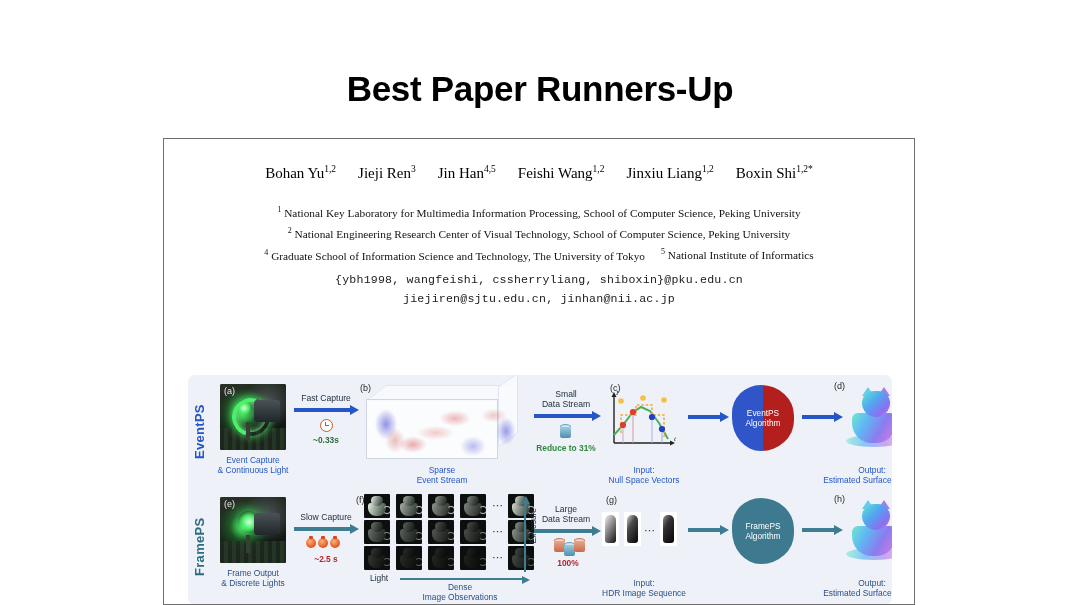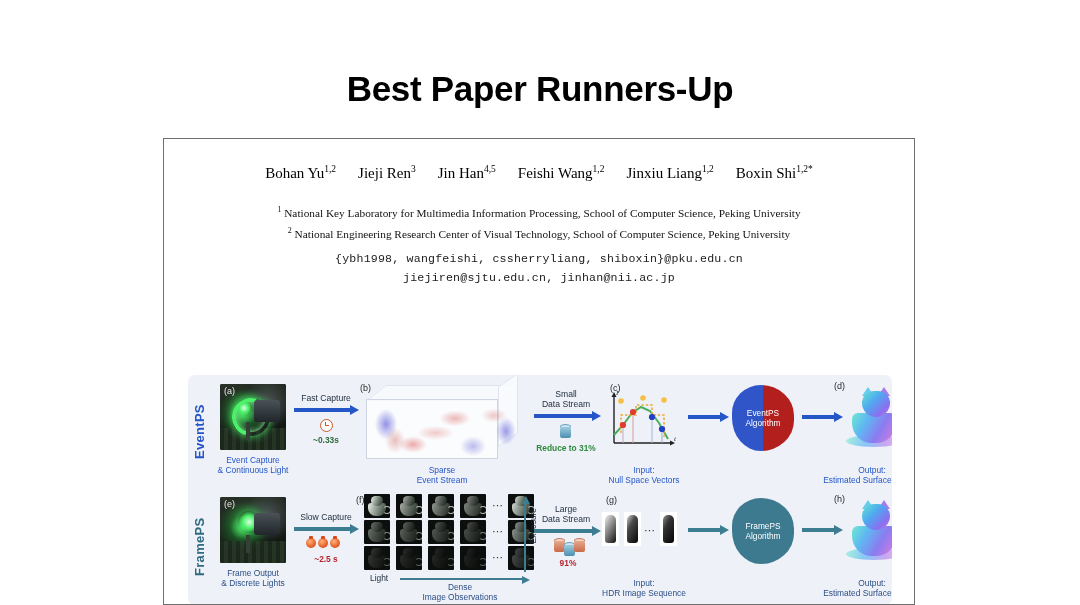--- a/index.html
+++ b/index.html
@@ -449,20 +449,21 @@
 
 <div id="paper-card">
 
 
   <div id="author-row">
     <span class="author"><span>Bohan Yu</span><sup>1,2</sup></span><span class="author"><span>Jieji Ren</span><sup>3</sup></span><span class="author"><span>Jin Han</span><sup>4,5</sup></span><span class="author"><span>Feishi Wang</span><sup>1,2</sup></span><span class="author"><span>Jinxiu Liang</span><sup>1,2</sup></span><span class="author"><span>Boxin Shi</span><sup>1,2*</sup></span>
   </div>
 
   <div class="affil" style="margin-top:19px;"><sup>1</sup> <span>National Key Laboratory for Multimedia Information Processing, School of Computer Science, Peking University</span></div>
   <div class="affil"><sup>2</sup> <span>National Engineering Research Center of Visual Technology, School of Computer Science, Peking University</span></div>
+  <div class="affil"><sup>4</sup> <span>Graduate School of Information Science and Technology, The University of Tokyo</span><span class="second"><sup>5</sup> <span>National Institute of Informatics</span></span></div>
 
   <div class="email" style="margin-top:5px;">{ybh1998, wangfeishi, cssherryliang, shiboxin}@pku.edu.cn</div>
   <div class="email">jiejiren@sjtu.edu.cn, jinhan@nii.ac.jp</div>
 
   <div id="figure-panel">
 
     <div class="fig-row" id="fig-row-eventps">
 
       <div class="row-label">EventPS</div>
 
@@ -695,21 +696,21 @@
           <div class="body"></div>
         </div>
       <div class="db" style="left:376px; top:52px;">
           <div class="cap"></div>
           <div class="body"></div>
         </div>
       <div class="db red" style="left:386px; top:48px;">
           <div class="cap"></div>
           <div class="body"></div>
         </div>
-      <div class="time-label" style="left:356px; top:68px; width:48px; text-align:center;">91%</div>
+      <div class="time-label" style="left:356px; top:68px; width:48px; text-align:center;">100%</div>
 
       <div class="panel-tag" style="left:418px; top:5px;">(g)</div>
       <div class="hdr-thumb" style="left:414px; top:22px;">
           <div class="hfig"></div>
         </div>
       <div class="hdr-thumb dark" style="left:436px; top:22px;">
           <div class="hfig"></div>
         </div>
       <div class="ellipsis" style="left:456px; top:34px;">⋯</div>
       <div class="hdr-thumb dark" style="left:472px; top:22px;">

